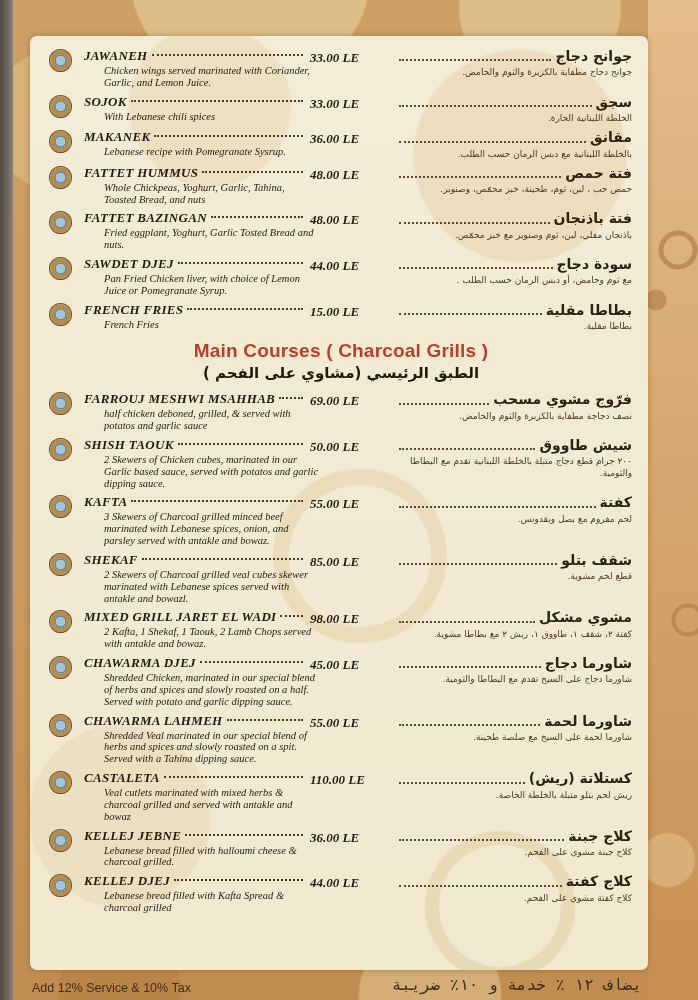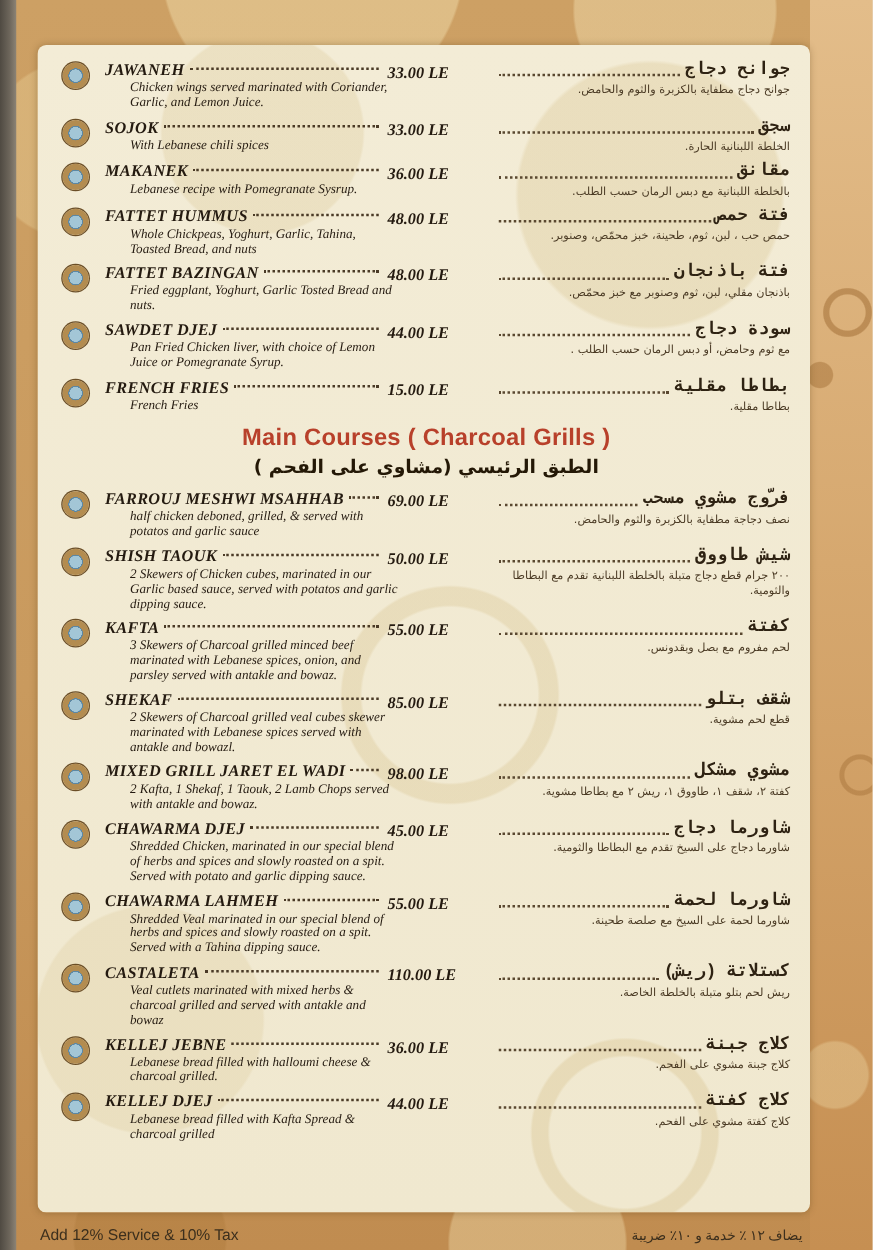--- a/index.html
+++ b/index.html
@@ -46,32 +46,32 @@
   .en-row{display:flex;align-items:center;}
   .name-en{font-style:italic;font-weight:bold;font-size:13px;color:#241a10;
     letter-spacing:.3px;white-space:nowrap;line-height:1.15;}
   .leader{flex:1 1 auto;border-bottom:2px dotted #4a3a26;margin:0 3px 3px 4px;min-width:8px;}
   .desc-en{font-style:italic;font-size:10.5px;line-height:1.13;color:#241a10;margin-top:1px;width:215px;margin-left:20px;}
 
   .price{font-style:italic;font-weight:600;font-size:13px;color:#241a10;white-space:nowrap;padding-top:1px;}
 
   .ar-block{direction:rtl;font-family:"DejaVu Sans",sans-serif;}
   .ar-row{display:flex;align-items:flex-end;}
-  .name-ar{font-weight:bold;font-size:14px;color:#2e2212;white-space:nowrap;line-height:1.1;font-family:Liberation Mono, monospace;}
+  .name-ar{font-weight:bold;font-size:14px;color:#2e2212;white-space:nowrap;line-height:1.1;}
   .ar-row .leader{margin:0 4px 3px 3px;border-bottom:2px dotted #5a4830;}
   .desc-ar{font-size:9px;color:#4a3a24;margin-top:2px;line-height:1.35;}
 
   .section-header{text-align:center;margin:8px 0 10px 0;}
   .sh-en{color:#b8402a;font-family:"Liberation Sans",sans-serif;font-weight:bold;font-size:19px;letter-spacing:.2px;}
   .sh-ar{font-family:"DejaVu Sans",sans-serif;font-weight:bold;font-size:15px;color:#241806;margin-top:2px;direction:rtl;}
 
   .footer{position:absolute;left:32px;right:56px;bottom:5px;display:flex;
     justify-content:space-between;align-items:flex-end;
     font-family:"Liberation Sans",sans-serif;font-size:12.5px;color:#3c2f1d;}
-  .footer .ar{font-family:Liberation Serif, serif;font-size:11px;direction:rtl;}
+  .footer .ar{font-family:Liberation Mono, monospace;font-size:16px;direction:rtl;}
 </style>
 </head>
 <body>
 
 <div class="page">
   <div class="right-strip"></div>
   <div class="scan-edge"></div>
 
   <div class="panel">
     <div>
@@ -310,21 +310,21 @@
     </div>
   </div>
 
   <div class="item">
     <span class="seal"></span>
     <div class="en-block">
       <div class="en-row">
         <span class="name-en">CHAWARMA DJEJ</span>
         <span class="leader"></span>
       </div>
-      <div class="desc-en">Shredded Chicken, marinated in our special blend of herbs and spices and slowly roasted on a spit. Served with potato  and  garlic dipping sauce.</div>
+      <div class="desc-en">Shredded Chicken, marinated in our special blend of herbs and spices and slowly roasted on a half. Served with potato  and  garlic dipping sauce.</div>
     </div>
     <div class="price">45.00  LE</div>
     <div class="ar-block">
       <div class="ar-row">
         <span class="name-ar">شاورما دجاج</span>
         <span class="leader"></span>
       </div>
       <div class="desc-ar">شاورما دجاج على السيخ  تقدم مع البطاطا والثومية.</div>
     </div>
   </div>

